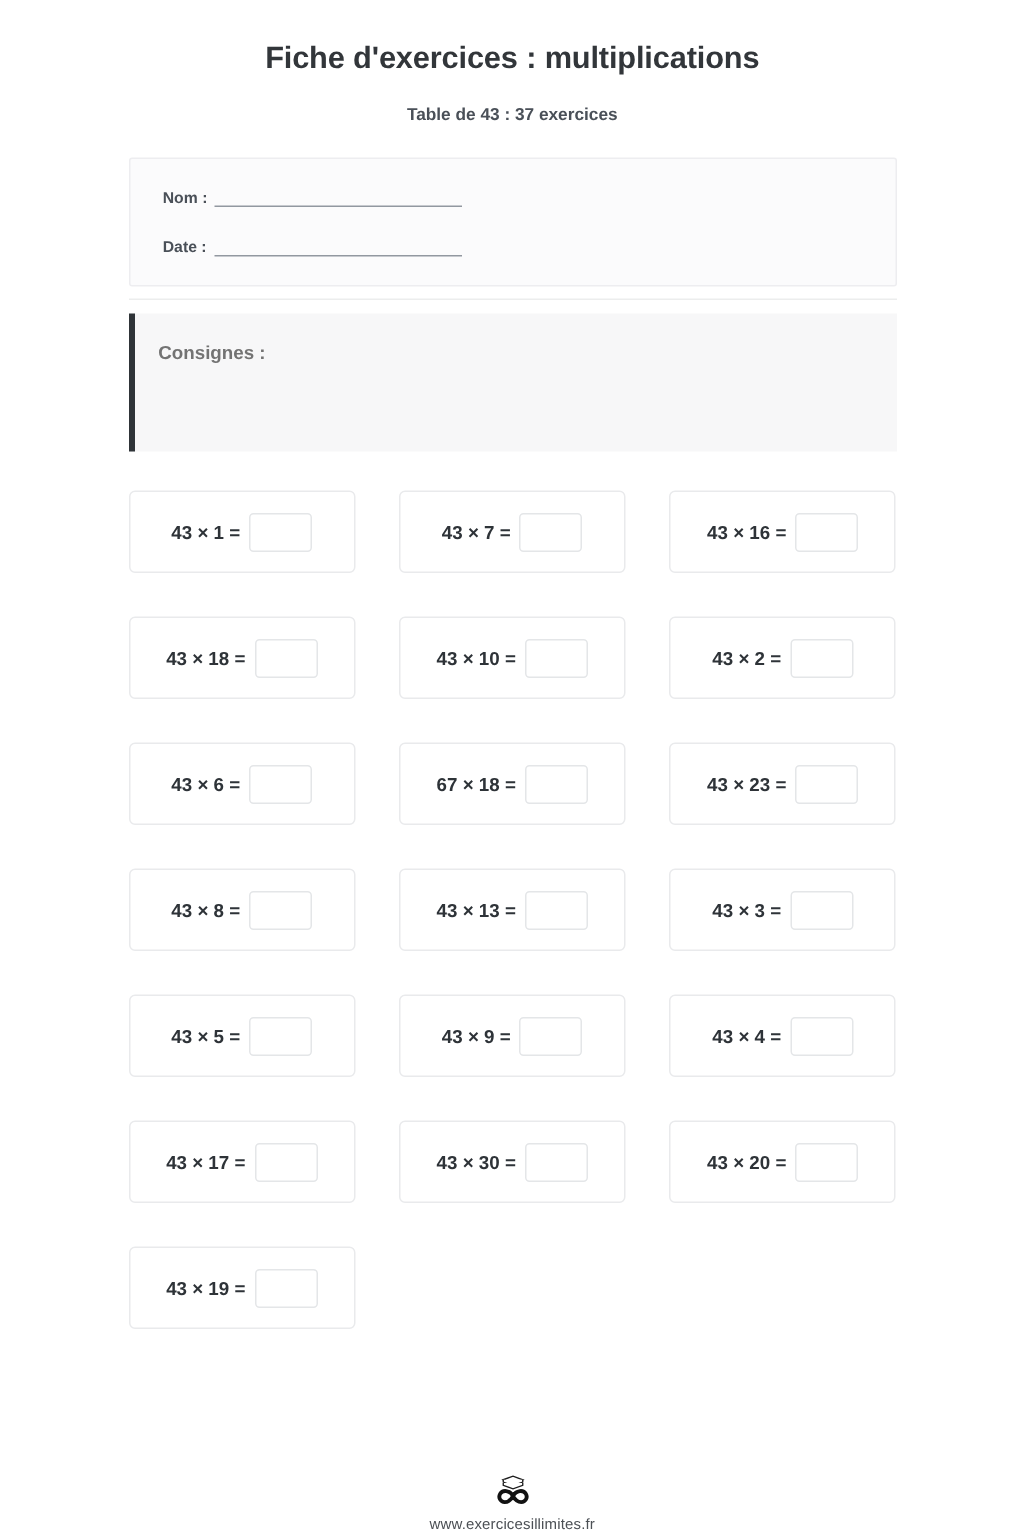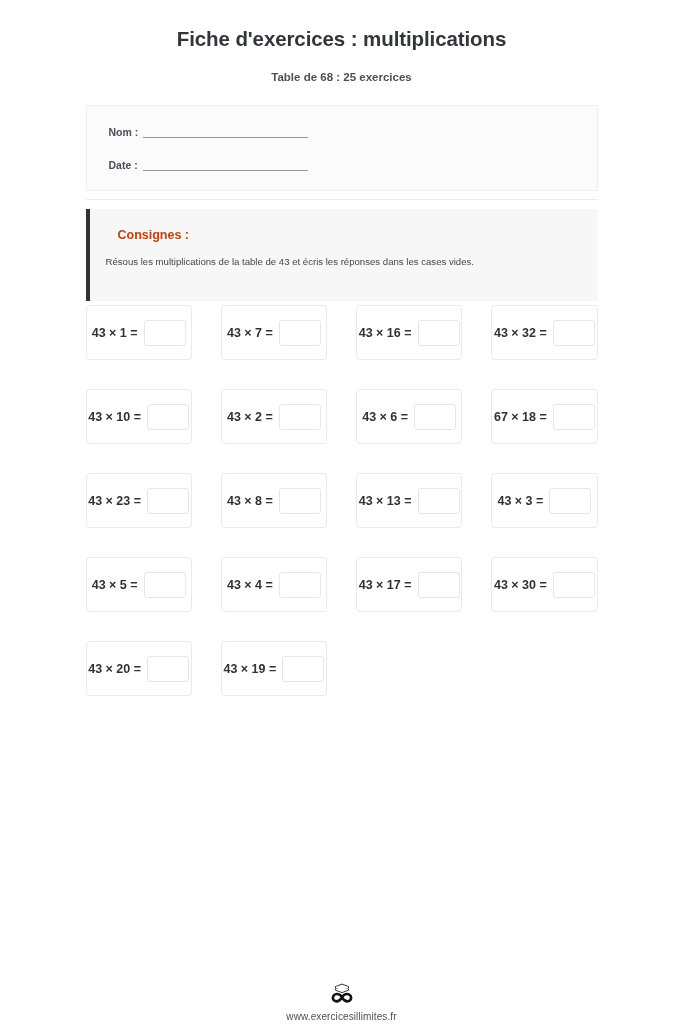--- a/index.html
+++ b/index.html
@@ -88,35 +88,35 @@
     margin-top: 9px;
     background: #f7f7f8;
     border-left: 4px solid #2f3438;
     padding: 19px 20px 21px 16px;
     box-sizing: border-box;
     height: 92px;
   }
   .consignes-title {
     font-size: 12.5px;
     font-weight: bold;
-    color: #c2410c;
-    margin: 0 0 13px 12px;
+    color: #737373;
+    margin: 0 0 13px 0;
   }
   .consignes-text {
     font-size: 9.6px;
     color: #42474c;
     margin: 0;
     line-height: 1.4;
   }
 
   
   .grid {
-    margin-top: 4px;
+    margin-top: 26px;
     display: grid;
-    grid-template-columns: 1fr 1fr 1fr 1fr;
+    grid-template-columns: 1fr 1fr 1fr;
     column-gap: 15px;
     row-gap: 10px;
     gap: 29px;
   }
   .ex-card {
     border: 1px solid #e9eaec;
     border-radius: 4px;
     background: #ffffff;
     height: 55px;
     display: flex;
@@ -163,39 +163,38 @@
 </style>
 </head>
 <body>
 
 <div class="page">
 
   <div class="content">
 
     <div class="header">
       <h1 class="title">Fiche d'exercices : multiplications</h1>
-      <p class="subtitle">Table de 68 : 25 exercices</p>
+      <p class="subtitle">Table de 43 : 37 exercices</p>
     </div>
 
     <div class="id-box">
       <div class="id-row">
         <span class="id-label">Nom :</span>
         <span class="id-rule"></span>
       </div>
       <div class="id-row">
         <span class="id-label">Date :</span>
         <span class="id-rule"></span>
       </div>
     </div>
 
     <hr class="divider">
 
     <div class="consignes">
       <h2 class="consignes-title">Consignes :</h2>
-      <p class="consignes-text">Résous les multiplications de la table de 43 et écris les réponses dans les cases vides.</p>
     </div>
 
     <div class="grid" id="exercise-grid">
         <div class="ex-card">
           <div class="ex-inner">
             <span class="ex-expr">43 × 1 =</span>
             <span class="ex-answer"></span>
           </div>
         </div>
         <div class="ex-card">
@@ -205,21 +204,21 @@
           </div>
         </div>
         <div class="ex-card">
           <div class="ex-inner">
             <span class="ex-expr">43 × 16 =</span>
             <span class="ex-answer"></span>
           </div>
         </div>
         <div class="ex-card">
           <div class="ex-inner">
-            <span class="ex-expr">43 × 32 =</span>
+            <span class="ex-expr">43 × 18 =</span>
             <span class="ex-answer"></span>
           </div>
         </div>
         <div class="ex-card">
           <div class="ex-inner">
             <span class="ex-expr">43 × 10 =</span>
             <span class="ex-answer"></span>
           </div>
         </div>
         <div class="ex-card">
@@ -260,20 +259,26 @@
         </div>
         <div class="ex-card">
           <div class="ex-inner">
             <span class="ex-expr">43 × 3 =</span>
             <span class="ex-answer"></span>
           </div>
         </div>
         <div class="ex-card">
           <div class="ex-inner">
             <span class="ex-expr">43 × 5 =</span>
+            <span class="ex-answer"></span>
+          </div>
+        </div>
+        <div class="ex-card">
+          <div class="ex-inner">
+            <span class="ex-expr">43 × 9 =</span>
             <span class="ex-answer"></span>
           </div>
         </div>
         <div class="ex-card">
           <div class="ex-inner">
             <span class="ex-expr">43 × 4 =</span>
             <span class="ex-answer"></span>
           </div>
         </div>
         <div class="ex-card">

